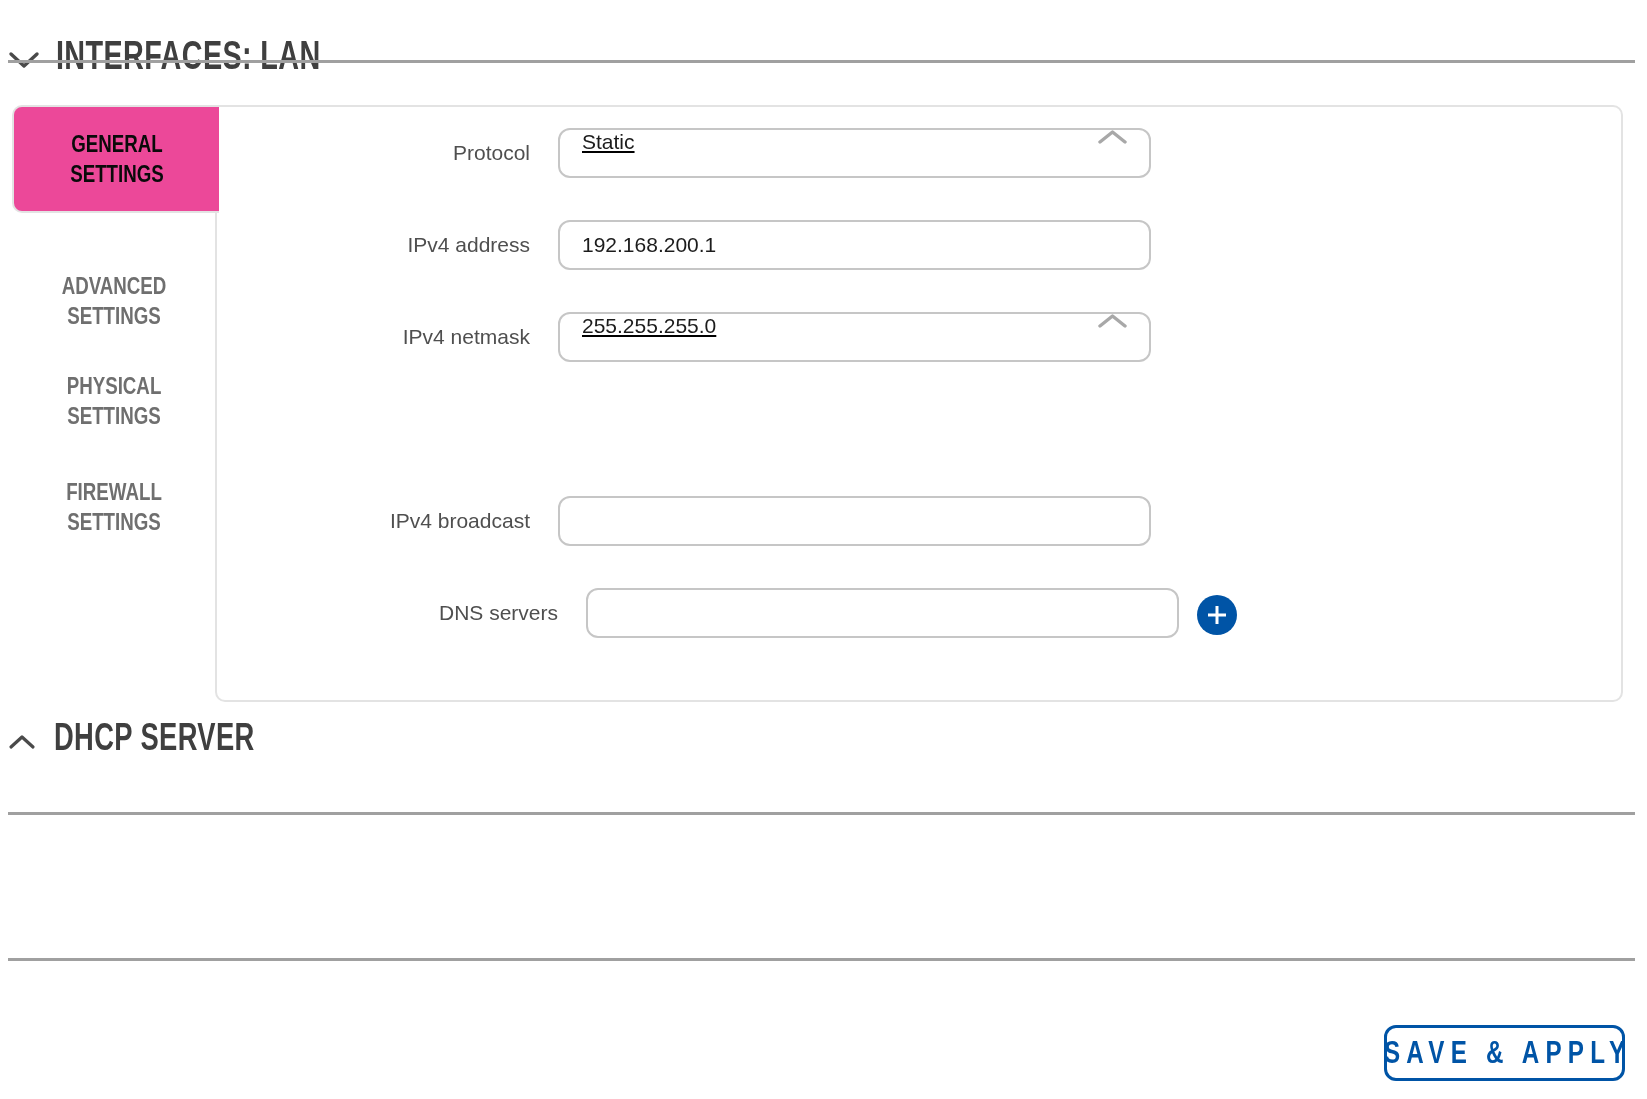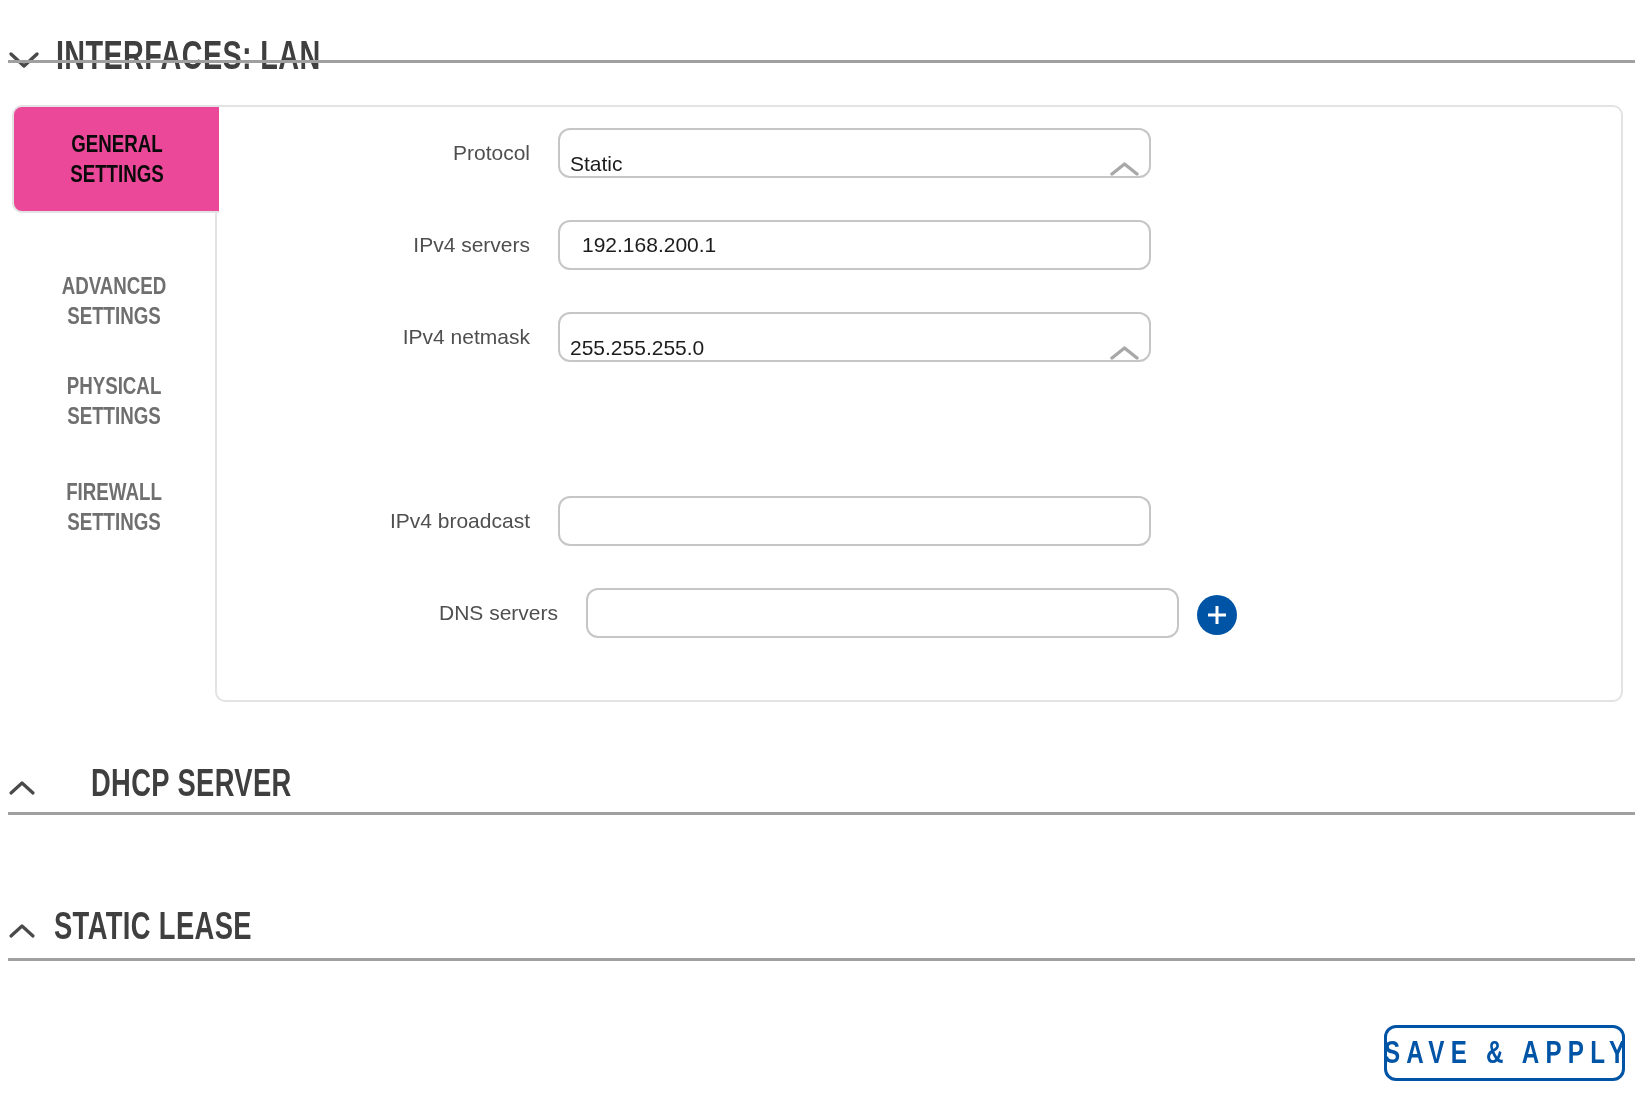--- a/index.html
+++ b/index.html
@@ -32,21 +32,21 @@
 
   
   .form { position:absolute; left:205px; top:107px; width:1404px; height:593px; }
   .row { position:absolute; left:0; height:50px; display:flex; align-items:center; }
   .f-label { width:325px; text-align:right; font-size:21px; color:#4f4f4f; }
   .control { margin-left:28px; width:593px; height:50px; border:2px solid #c6c6c6;
              border-radius:12px; background:#fff; }
   input.control { padding:0 22px; font-size:21px; color:#1c1c1c;
                   font-family:"Liberation Sans", sans-serif; outline:none; }
   input.control::placeholder { color:#909090; opacity:1; }
-  .select-box { display:flex; align-items:flex-end; padding:0 10px; cursor:pointer; }
+  .select-box { display:flex; align-items:flex-start; padding:0 22px; cursor:pointer;text-decoration:underline; }
   .select-box .sel-value { font-size:21px; color:#1c1c1c; }
   .select-box .sel-caret { margin-left:auto; }
   .add-btn { margin-left:18px; width:40px; height:40px; border-radius:50%; border:none;
              background:#0054a6; display:flex; align-items:center; justify-content:center;
              cursor:pointer; flex:0 0 auto; margin-top:4px; }
 
   
   .save-btn { position:absolute; left:1384px; top:1025px; width:241px; height:56px;
               background:#fff; border:3px solid #0054a6; border-radius:12px;
               display:flex; align-items:center; justify-content:center; cursor:pointer; }
@@ -90,21 +90,21 @@
       <span class="f-label">Protocol</span>
       <div class="control select-box">
         <span class="sel-value">Static</span>
         <svg class="sel-caret" width="29" height="14" viewBox="0 0 29 14">
           <path d="M2 12 L14.5 2 L27 12" fill="none" stroke="#a8a8a8" stroke-width="3.4" stroke-linecap="round" stroke-linejoin="round"></path>
         </svg>
       </div>
     </div>
 
     <div class="row" style="top:113px;">
-      <span class="f-label">IPv4 servers</span>
+      <span class="f-label">IPv4 address</span>
       <input class="control" type="text" value="192.168.200.1" style="">
     </div>
 
     <div class="row" style="top:205px;">
       <span class="f-label">IPv4 netmask</span>
       <div class="control select-box">
         <span class="sel-value">255.255.255.0</span>
         <svg class="sel-caret" width="29" height="14" viewBox="0 0 29 14">
           <path d="M2 12 L14.5 2 L27 12" fill="none" stroke="#a8a8a8" stroke-width="3.4" stroke-linecap="round" stroke-linejoin="round"></path>
         </svg>
@@ -122,33 +122,27 @@
       <input class="control" type="text" value="" style="">
       <button class="add-btn">
         <svg width="24" height="24" viewBox="0 0 24 24">
           <path d="M12 3 L12 21 M3 12 L21 12" fill="none" stroke="#ffffff" stroke-width="3"></path>
         </svg>
       </button>
     </div>
 
   </div>
 
-  <div class="collapse-header" style="top:762px;gap:37px;">
+  <div class="collapse-header" style="top:716px;">
     <svg class="hdr-icon" width="28" height="16" viewBox="0 0 28 16">
       <path d="M3 13 L14 3 L25 13" fill="none" stroke="#4a4a4a" stroke-width="3.2" stroke-linecap="round" stroke-linejoin="round"></path>
     </svg>
     <span class="hdr-text hdr-md" style="margin-left:18px;">DHCP SERVER</span>
   </div>
   <div class="divider" style="top:812px;"></div>
 
-  <div class="collapse-header" style="top:905px;">
-    <svg class="hdr-icon" width="28" height="16" viewBox="0 0 28 16">
-      <path d="M3 13 L14 3 L25 13" fill="none" stroke="#4a4a4a" stroke-width="3.2" stroke-linecap="round" stroke-linejoin="round"></path>
-    </svg>
-    <span class="hdr-text hdr-md" style="margin-left:18px;">STATIC LEASE</span>
-  </div>
   <div class="divider" style="top:958px;"></div>
 
   <button class="save-btn">
     <span>SAVE &amp; APPLY</span>
   </button>
 
 </div>
 
 </body></html>

